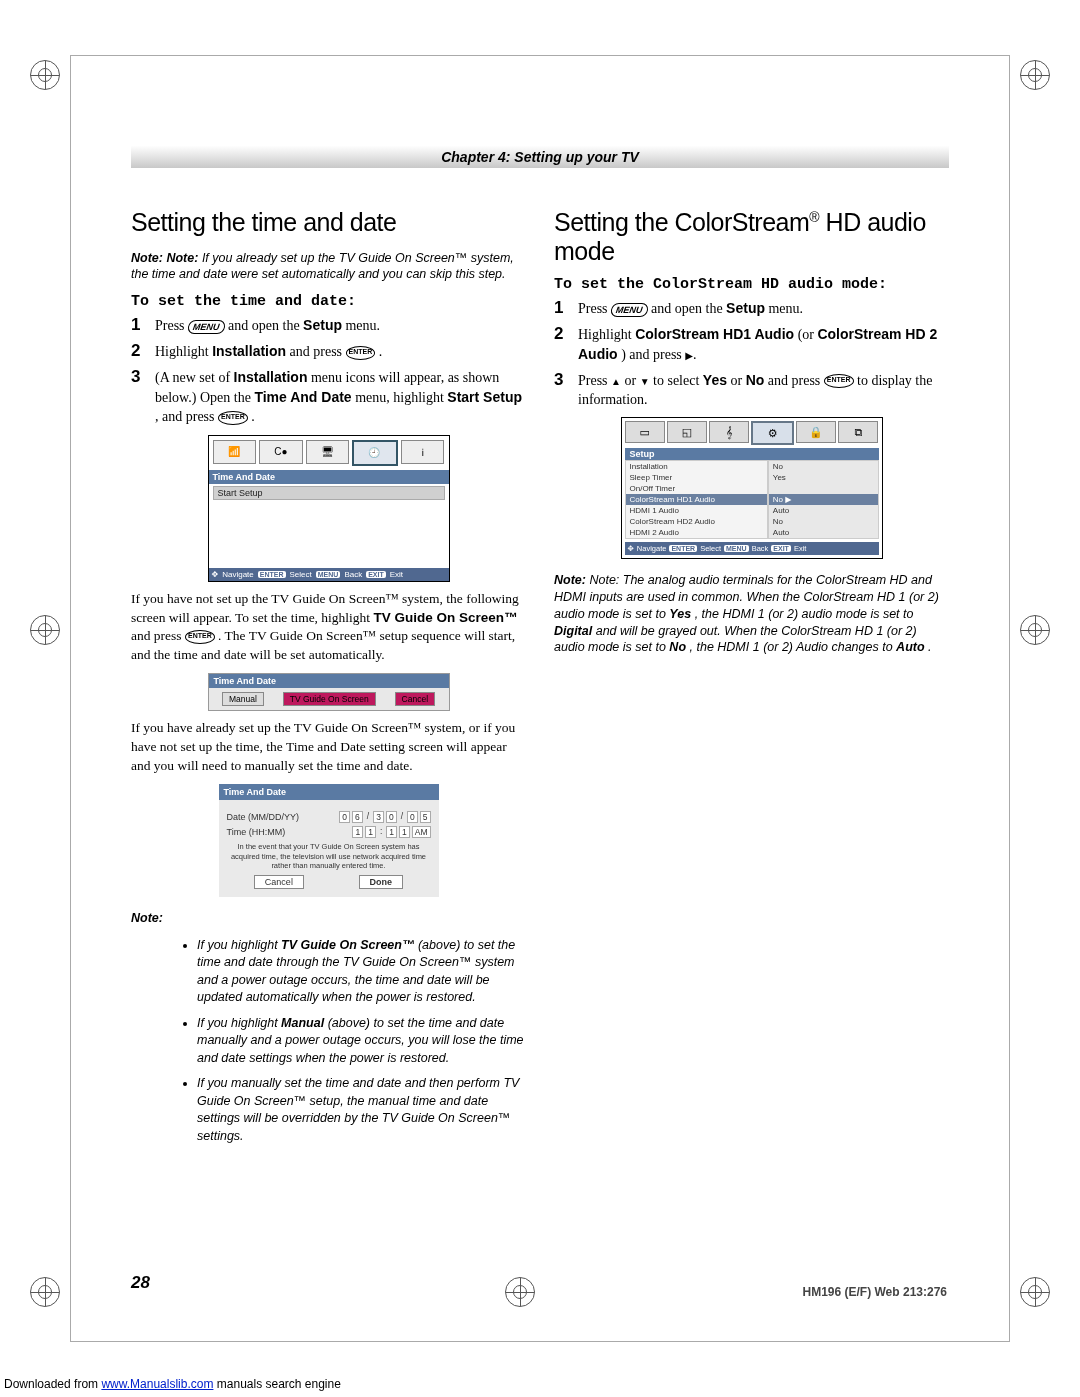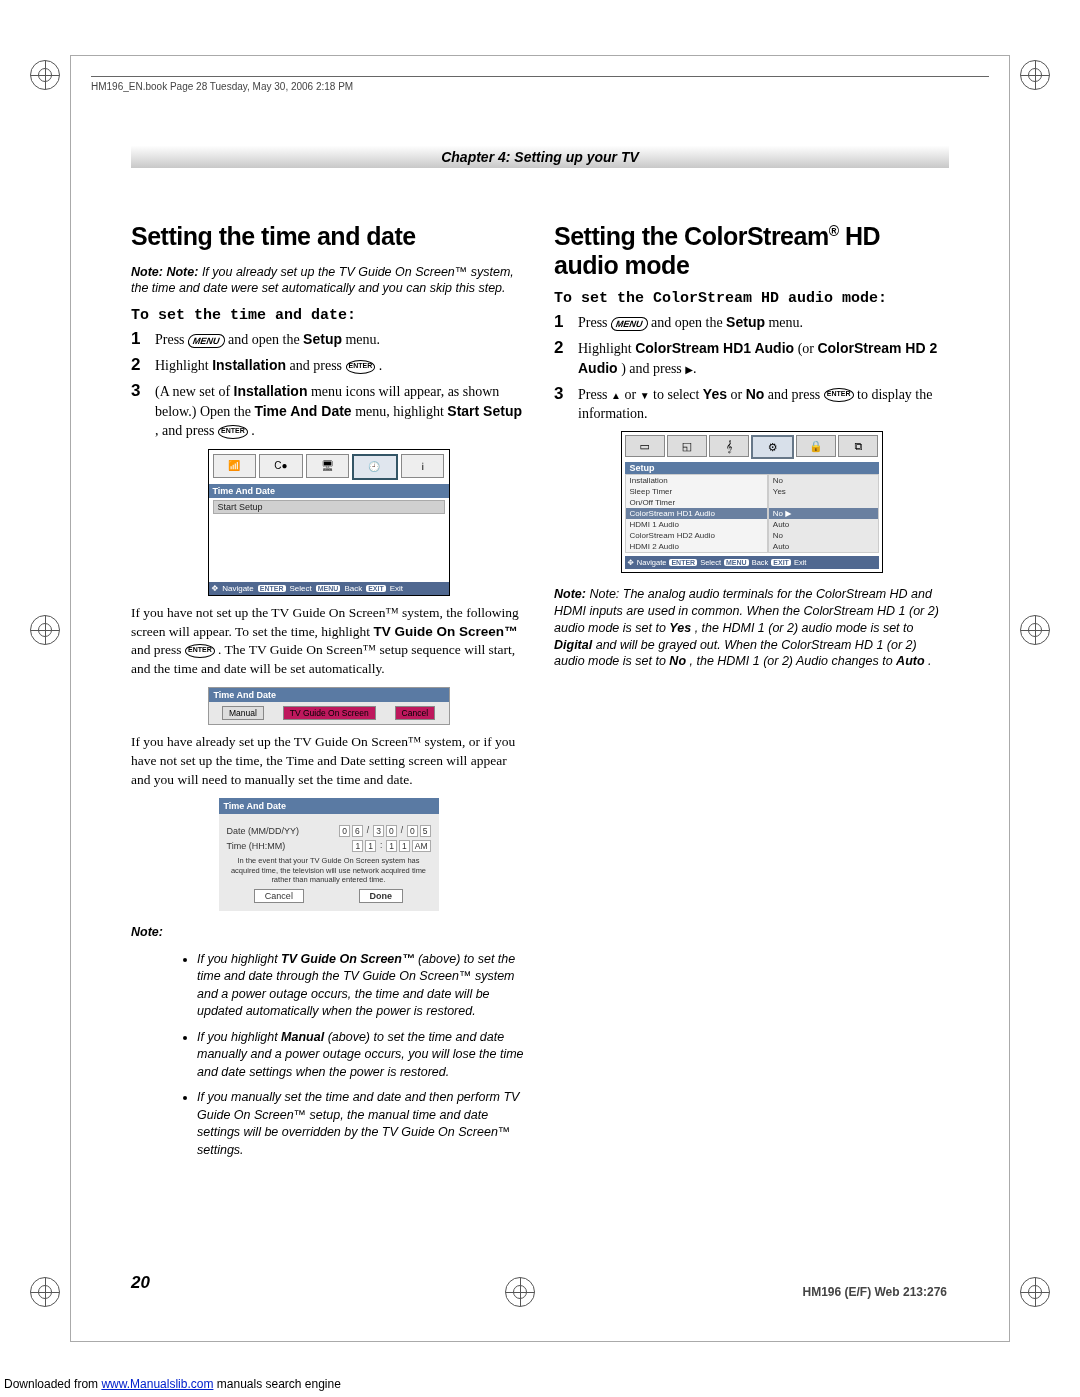--- a/index.html
+++ b/index.html
@@ -55,23 +55,23 @@
     font-weight: bold;
     font-family: Arial, sans-serif;
     font-size: 14px;
     padding: 3px 12px;
     margin-bottom: 40px;
   }
   .columns { display: flex; gap: 28px; }
   .col { flex: 1; }
   h1.section-title {
     font-family: "Arial Black", Arial, sans-serif;
-    font-weight: 700;
+    font-weight: 400;
     font-size: 25px;
-    margin: 14px 0 10px 0;
+    margin: 0 0 10px 0;
     letter-spacing: -0.5px;
   }
   .note-italic { font-style: italic; font-size: 12.5px; margin-bottom: 10px; line-height: 1.35; }
   .subhead { font-weight: bold; font-family: Liberation Mono, monospace; font-size: 15px; margin: 8px 0 6px; }
   ol.steps { list-style: none; padding: 0; margin: 0; counter-reset: step; }
   ol.steps > li { display: flex; margin-bottom: 6px; font-family: "Times New Roman", serif; font-size: 14px; line-height: 1.35; }
   ol.steps > li .num {
     font-family: "Arial Black", Arial, sans-serif;
     font-weight: 900;
     font-size: 17px;
@@ -172,23 +172,20 @@
       <div class="inner"></div>
     </div>
   <div class="reg-mark" style="right:30px; bottom:90px;">
       <div class="inner"></div>
     </div>
   <div class="reg-mark" style="left:505px; bottom:90px;">
       <div class="inner"></div>
     </div>
 
   <div class="sheet">
-    <div class="header-line">
-      <span>HM196_EN.book  Page 28  Tuesday, May 30, 2006  2:18 PM</span>
-    </div>
 
     <div class="content">
       <div class="chapter-bar">Chapter 4: Setting up your TV</div>
 
       <div class="columns">
 
         <div class="col">
           <h1 class="section-title">Setting the time and date</h1>
           <p class="note-italic">
             <b><i>Note:</i></b>
@@ -425,21 +422,21 @@
               <b>No</b>
               <span>, the HDMI 1 (or 2) Audio changes to </span>
               <b>Auto</b>
               <span>.</span>
             </i>
           </p>
         </div>
       </div>
     </div>
 
-    <div class="page-num">20</div>
+    <div class="page-num">28</div>
     <div class="foot-right">HM196 (E/F) Web 213:276</div>
   </div>
 
   <div class="download-line">
     <span>Downloaded from </span>
     <a href="#">www.Manualslib.com</a>
     <span> manuals search engine</span>
   </div>
 </div>
 

